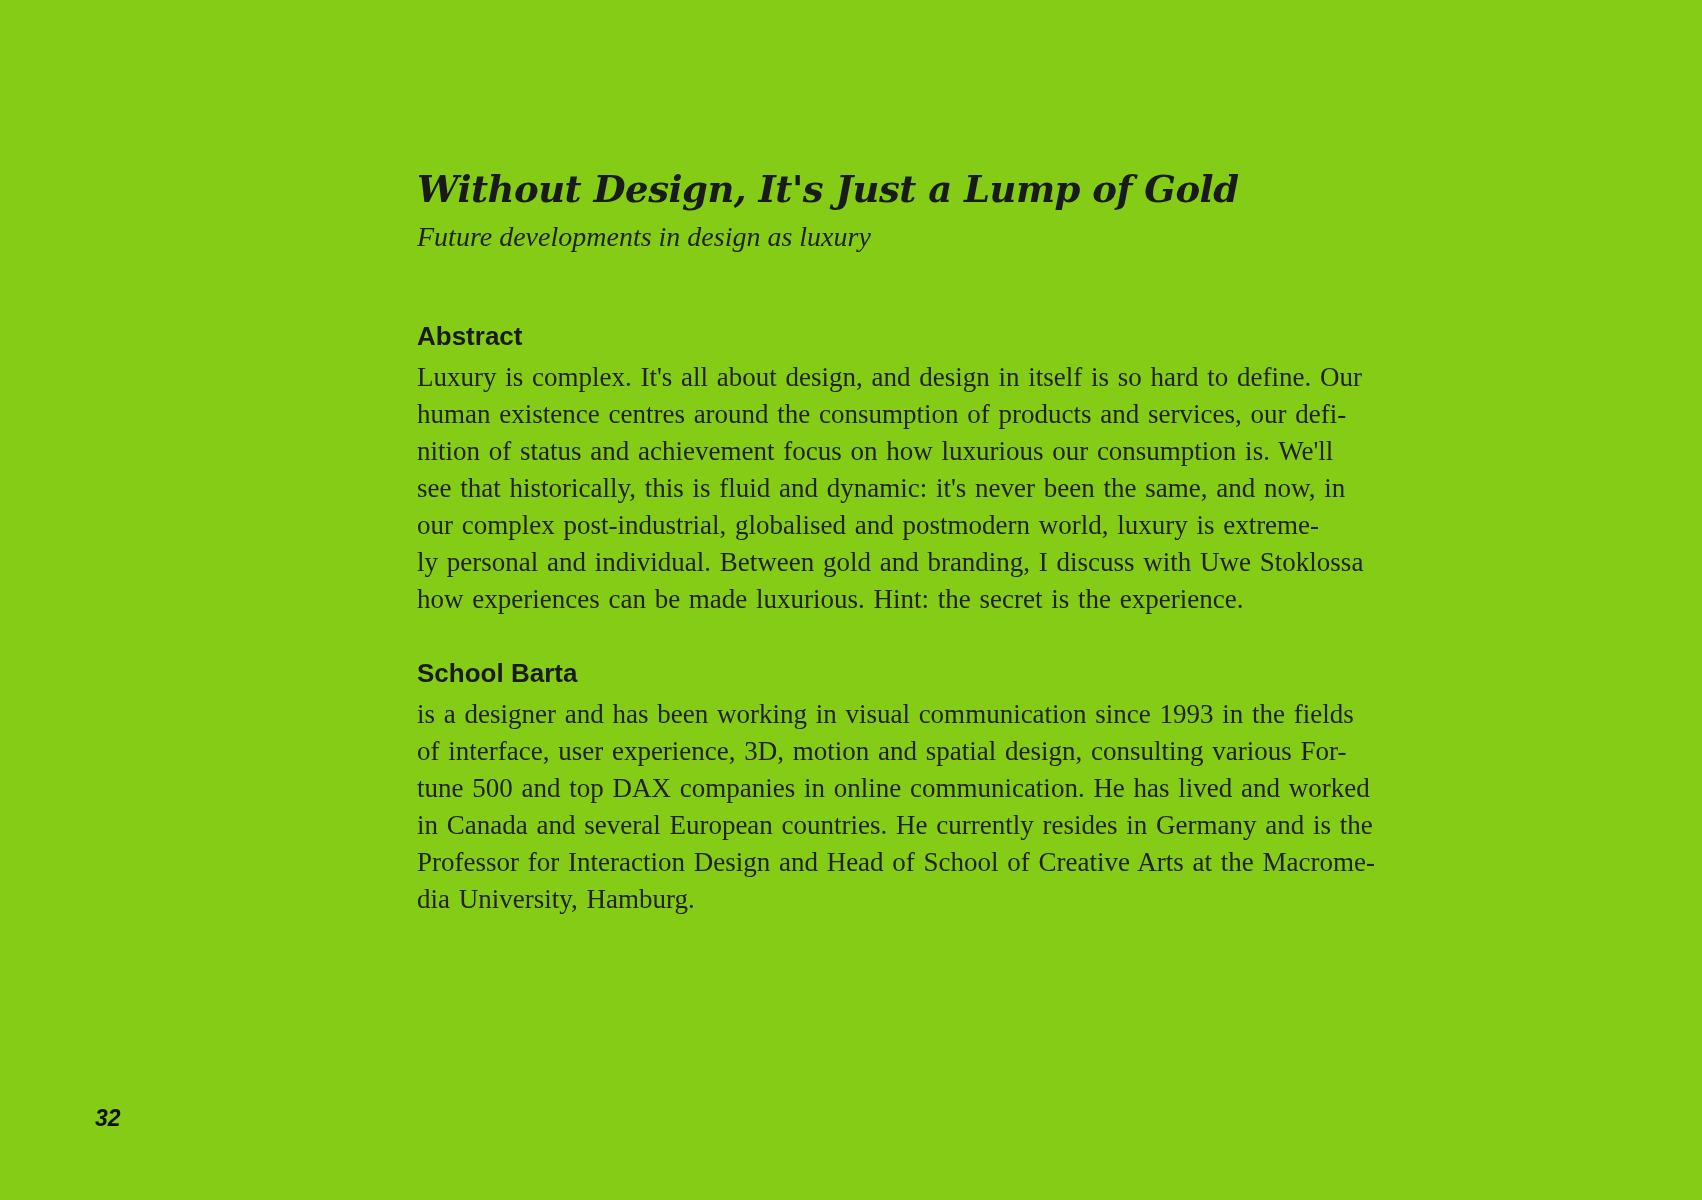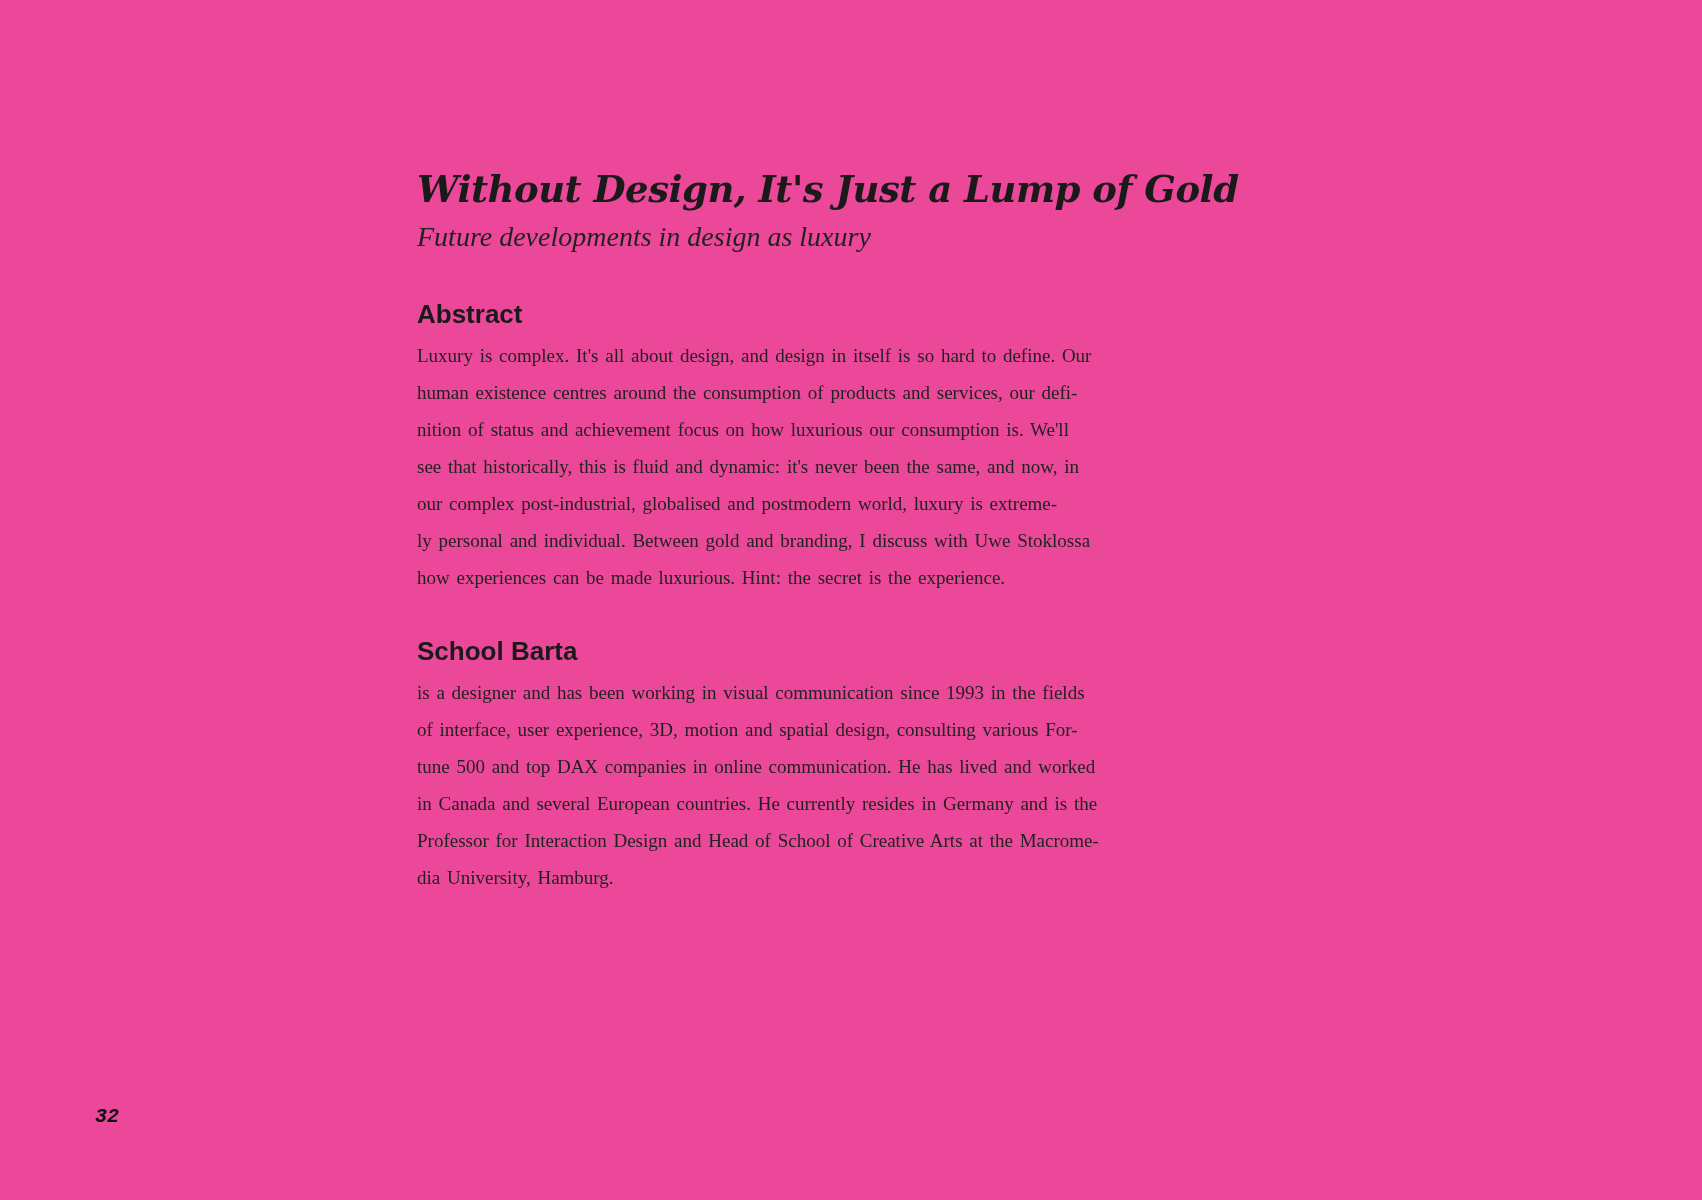--- a/index.html
+++ b/index.html
@@ -4,21 +4,21 @@
 <style>
   html, body {
     margin: 0;
     padding: 0;
     background: #ffffff;
   }
   .page {
     position: relative;
     width: 1702px;
     height: 1200px;
-    background: #ec4899;
+    background: #84cc16;
     overflow: hidden;
     color: #1b1b1b;
   }
   .content {
     position: absolute;
     left: 417px;
     top: 168px;
     width: 1060px;
   }
   .title {
@@ -41,42 +41,42 @@
     font-style: italic;
   }
   .section-heading {
     font-family: "Liberation Sans", sans-serif;
     font-weight: bold;
     font-size: 26px;
     color: #1a1a1a;
     margin: 0;
   }
   .abstract-heading {
-    margin-top: 46px;
+    margin-top: 68px;
   }
   .author-heading {
     margin-top: 40px;
   }
   .body-par {
     font-family: "Liberation Serif", serif;
-    font-size: 19px;
+    font-size: 27px;
     line-height: 37px;
     color: #222222;
     margin-top: 7px;
     white-space: pre-line;
     word-spacing: 2px;
   }
   .page-number {
     position: absolute;
     left: 95px;
     top: 1105px;
-    font-family: Liberation Mono, monospace;
+    font-family: Liberation Sans, sans-serif;
     font-weight: bold;
     font-style: italic;
-    font-size: 20px;
+    font-size: 23px;
     color: #111111;
   }
 </style>
 </head>
 <body>
 
 <div class="page">
   <div class="content">
     <h1 class="title">Without Design, It's Just a Lump of Gold</h1>
     <div class="subtitle">Future developments in design as luxury</div>

